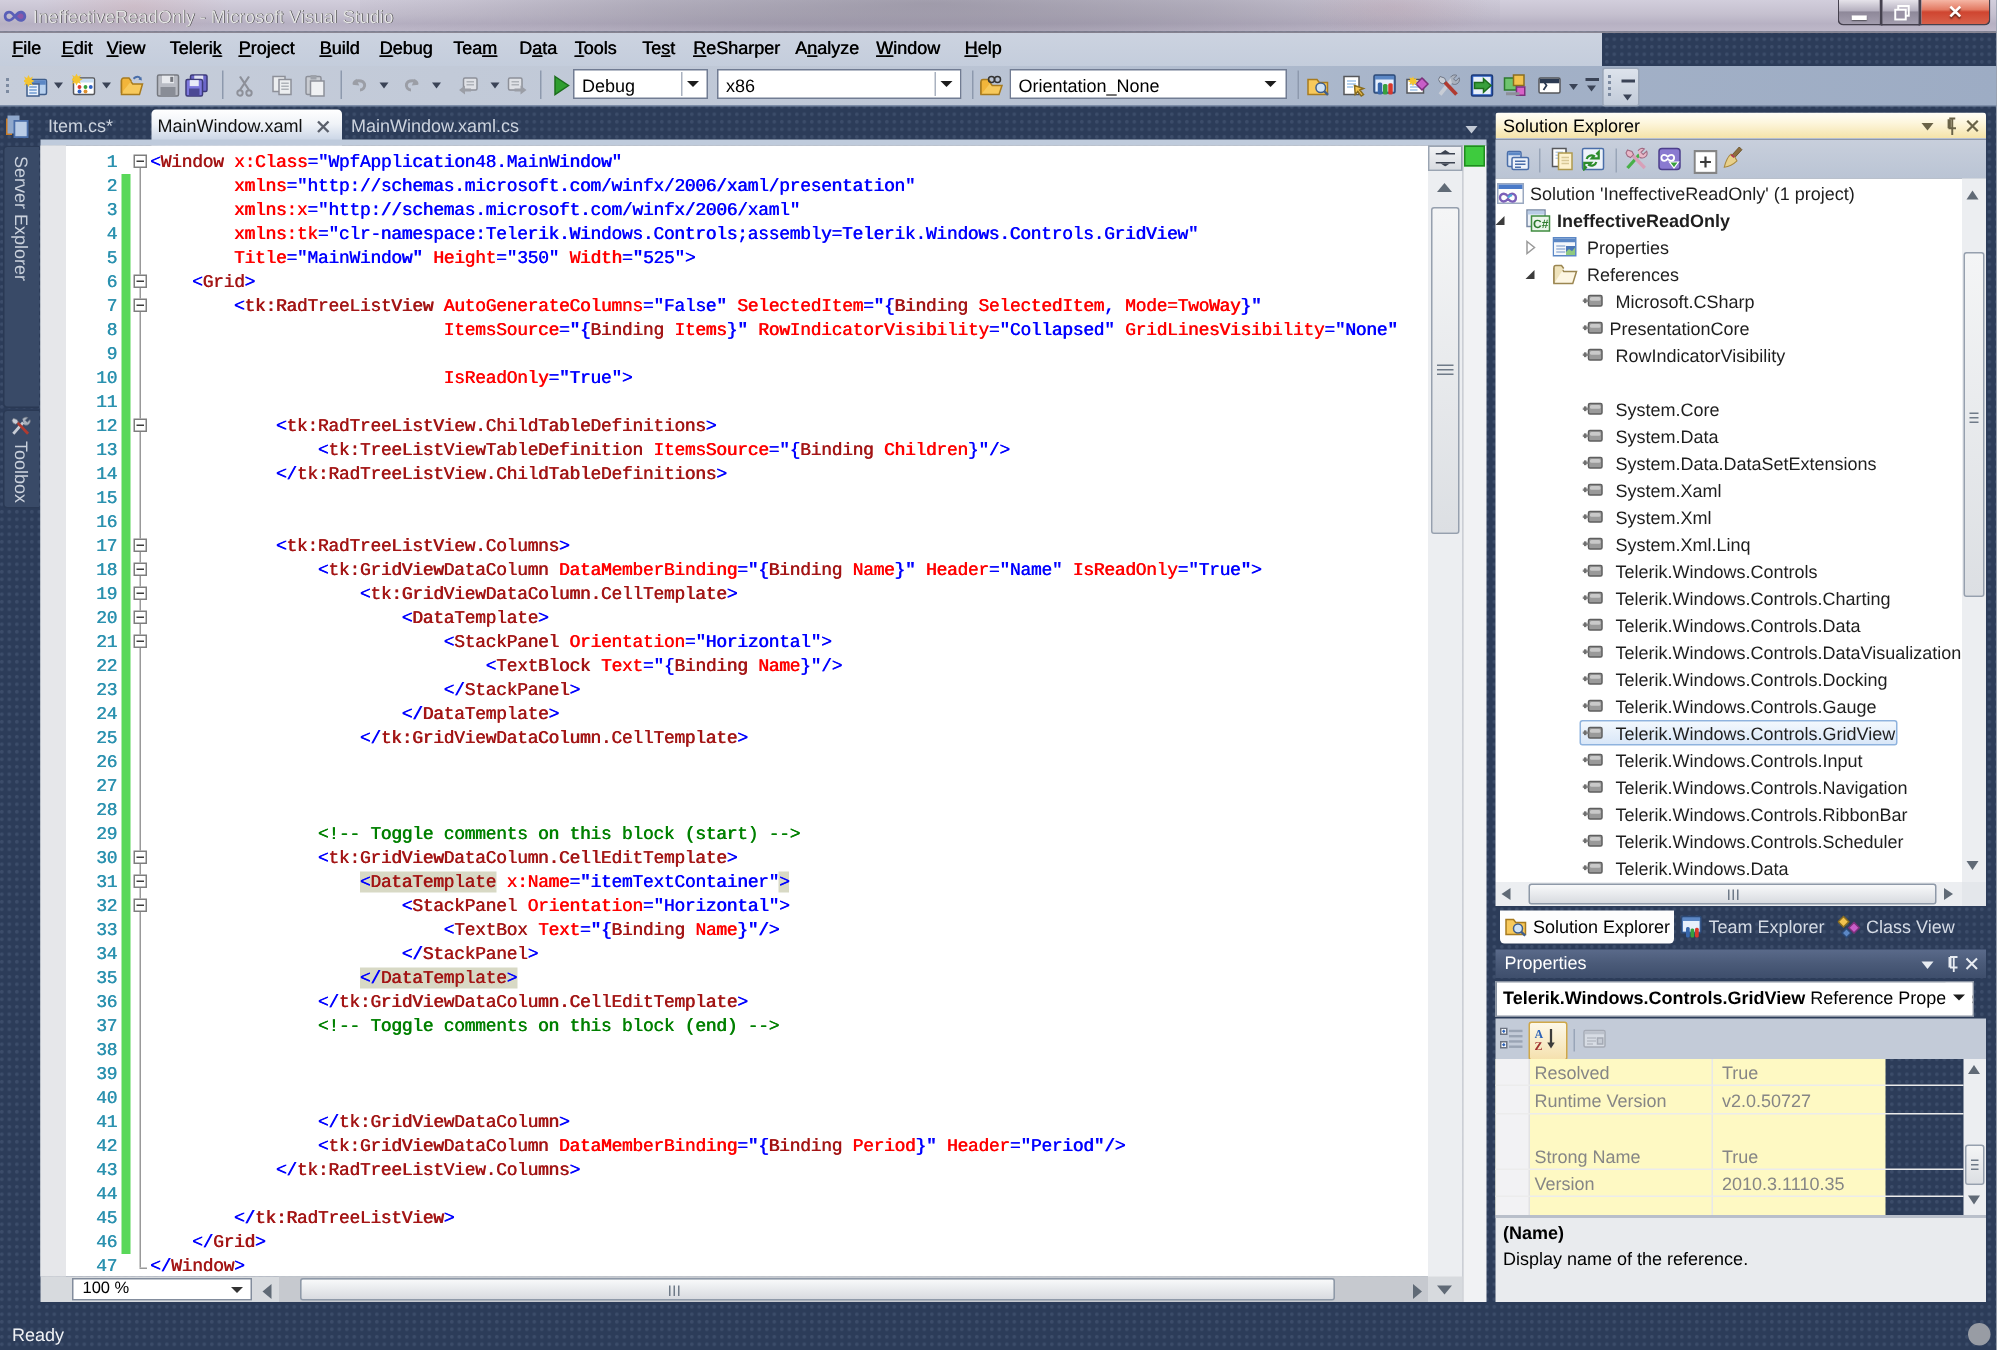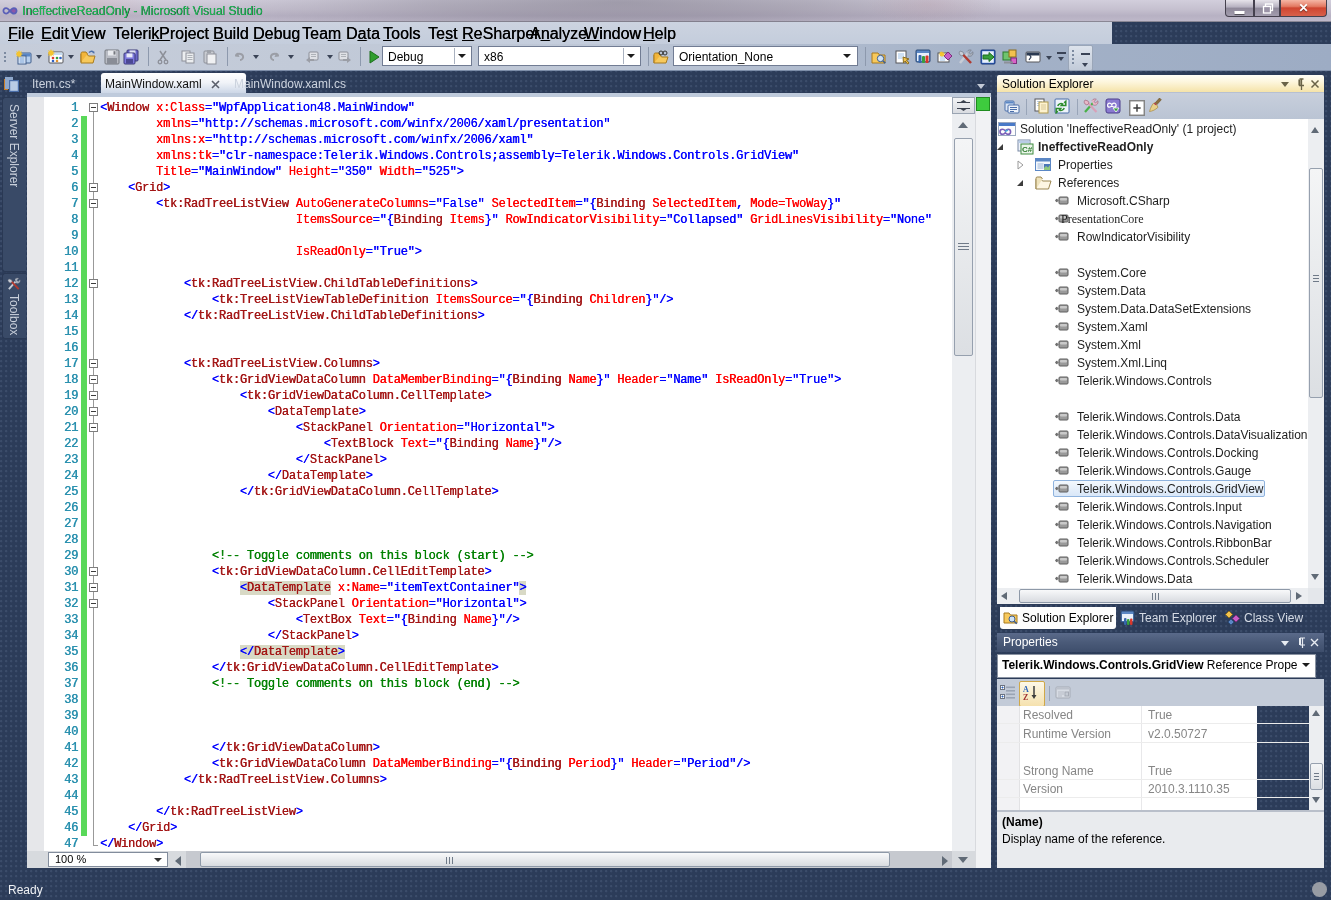--- a/index.html
+++ b/index.html
@@ -6,43 +6,43 @@
  font-family:"Liberation Sans",sans-serif;
  background-color:#2c3c59;
  background-image:radial-gradient(circle at 1.2px 1.2px, rgba(150,170,200,.15) 0.9px, transparent 1.5px);
  background-size:5px 5px;background-position:0 0;}
 .abs{position:absolute;}
 
 #titlebar{left:0;top:0;width:1331px;height:22px;
  background:linear-gradient(180deg,#d2cedc 0%,#c5c0cf 45%,#b7b1c3 75%,#beb8c9 100%);border-bottom:1px solid #8a8794;box-sizing:border-box;}
 #titlesmudge{left:240px;top:0;width:760px;height:22px;background:radial-gradient(55% 160% at 50% 10%,rgba(88,84,100,.40) 0%,rgba(98,94,110,.28) 45%,rgba(110,105,122,.12) 75%,rgba(120,116,130,0) 100%);}
 
-#titletext{left:22px;top:4px;font-size:12px;color:#22c55e;text-shadow:0.3px 0 0 #121212;}
+#titletext{left:22px;top:4px;font-size:12px;color:#e5e5e5;text-shadow:0.3px 0 0 #121212;}
 
 .winbtn{top:0;height:17px;border:1px solid #45414e;border-top:none;box-sizing:border-box;}
 #btnmin{left:1225px;width:29px;border-radius:0 0 0 4px;background:linear-gradient(180deg,#e6e3ea 0%,#b5b0bf 45%,#8e8899 50%,#a39dae 100%);}
 #btnmax{left:1254px;width:26px;background:linear-gradient(180deg,#e6e3ea 0%,#b5b0bf 45%,#8e8899 50%,#a39dae 100%);}
 #btncls{left:1280px;width:47px;border-radius:0 0 4px 0;background:linear-gradient(180deg,#f5b6a5 0%,#e37a63 40%,#cf4530 50%,#d8604a 100%);}
 .glyph{position:absolute;color:#fff;font-size:10px;text-align:center;width:100%;text-shadow:0 1px 1px rgba(0,0,0,.5);}
 
-#menubar{left:0;top:22px;width:1068px;height:22px;background:linear-gradient(180deg,#ccd3e0,#c4cddc);color:#000;font-size:16px;text-shadow:0.3px 0 0 #000;padding-left:44px;}
+#menubar{left:0;top:22px;width:1068px;height:22px;background:linear-gradient(180deg,#ccd3e0,#c4cddc);color:#000;font-size:12px;text-shadow:0.3px 0 0 #000;}
 #menubar span{position:absolute;top:3px;}
 
 #toolbar{left:0;top:44px;width:1331px;height:27px;
  background:linear-gradient(90deg,#c6cdda 0%,#bec7d6 45%,#a3b1c7 75%,#9dacc4 100%);
  border-bottom:1px solid #7d8da8;box-sizing:border-box;}
 .tsep{position:absolute;top:3px;width:1px;height:19px;background:#8d99ad;}
 .combo{position:absolute;top:2px;height:20px;background:#fff;border:1px solid #717c93;box-sizing:border-box;font-size:12px;color:#000;}
 .combo .ct{position:absolute;left:5px;top:3px;}
 .cbarrow{position:absolute;top:7px;width:0;height:0;border-left:4px solid transparent;border-right:4px solid transparent;border-top:4px solid #1c1c1c;}
 .ddarr{position:absolute;width:0;height:0;border-left:3.5px solid transparent;border-right:3.5px solid transparent;border-top:4px solid #3a4356;top:11px;}
 .ticon{position:absolute;top:5px;width:16px;height:16px;}
 
 #tabrow{left:0;top:71px;width:1331px;height:25px;}
-#activetab{position:absolute;left:101px;top:2px;width:145px;height:24px;background:linear-gradient(180deg,#ffffff 0%,#f0f3f8 40%,#d3dcea 75%,#c0cde1 100%);border-radius:3px 3px 0 0;color:#101010;font-size:12px;text-align:center;}
+#activetab{position:absolute;left:101px;top:2px;width:127px;height:24px;background:linear-gradient(180deg,#ffffff 0%,#f0f3f8 40%,#d3dcea 75%,#c0cde1 100%);border-radius:3px 3px 0 0;color:#101010;font-size:12px;text-align:center;}
 .itab{position:absolute;top:6px;font-size:12px;color:#ccd3de;}
 
 #edtopline{left:27px;top:93px;width:964px;height:4px;background:#bfcbdc;}
 #editor{left:27px;top:97px;width:925px;height:754px;background:#ffffff;}
 #indmargin{left:27px;top:97px;width:17px;height:754px;background:#e6e7ea;}
 #greenbar{left:81px;top:116px;width:6px;height:720px;background:#59d859;}
 #foldline{left:93px;top:112px;width:1px;height:733px;background:#999;}
 #foldtick{left:93px;top:845px;width:5px;height:1px;background:#999;}
 pre{margin:0;font-family:"Liberation Mono",monospace;font-size:12px;line-height:16px;letter-spacing:-0.213px;text-shadow:0.4px 0 0 currentColor;}
 #code{left:100px;top:100px;}
@@ -70,21 +70,21 @@
 #setoolbar{position:absolute;left:0;top:18px;width:327px;height:26px;background:linear-gradient(180deg,#c8cfdc,#bac4d4);}
 #setree{position:absolute;left:0;top:44px;width:327px;height:469px;background:#fff;font-size:12px;color:#1e1e1e;}
 .trow{position:absolute;height:18px;line-height:18px;white-space:nowrap;}
 #sehscroll{position:absolute;left:0;top:513px;width:327px;height:16px;}
 #setabs{position:absolute;left:0;top:532px;width:327px;height:23px;font-size:12px;}
 #seactivetab{position:absolute;left:3px;top:0;width:116px;height:22px;background:#fdfdfd;border-radius:0 0 3px 3px;color:#000;}
 #props{left:997px;top:633px;width:327px;height:237px;}
 #prhead{position:absolute;left:0;top:0;width:327px;height:19px;background:linear-gradient(180deg,#5a6a8a 0%,#4a5a78 50%,#3e4e6c 100%);color:#fff;font-size:12px;}
 #prcombo{position:absolute;left:0;top:21px;width:319px;height:24px;background:#fff;border:1px solid #8a93a2;box-sizing:border-box;font-size:12px;color:#000;overflow:hidden;white-space:nowrap;}
 #prtoolbar{position:absolute;left:0;top:46px;width:327px;height:27px;background:#c3cbd8;}
-#prgrid{position:absolute;left:0;top:73px;width:260px;height:104px;background:#ffffff;font-size:12px;}
+#prgrid{position:absolute;left:0;top:73px;width:260px;height:104px;background:#fef9c3;font-size:12px;}
 .prow{position:absolute;left:0;width:312px;height:18px;line-height:18px;border-bottom:1px solid #ececec;box-sizing:border-box;}
 .prow .pl{position:absolute;left:26px;top:0;color:#868686;}
 .prow .pv{position:absolute;left:151px;top:0;color:#868686;}
 #prvs{position:absolute;left:312px;top:73px;width:15px;height:104px;background:#eceef1;}
 #prdesc{position:absolute;left:0;top:177px;width:327px;height:58px;background:#e9ebee;border-top:2px solid #b9bfca;box-sizing:border-box;font-size:12px;color:#000;}
 
 .vtab{position:absolute;left:2px;width:24px;background:#394a67;border:1px solid #2a3954;border-right:none;border-radius:3px 0 0 3px;box-sizing:border-box;}
 .vtab .vt{position:absolute;left:4px;writing-mode:vertical-lr;color:#c9d0db;font-size:12px;white-space:nowrap;}
 
 #status{left:0;top:868px;width:1331px;height:32px;}
@@ -623,21 +623,21 @@
       </div>
 <div class="trow" style="left:0;top:91px;width:324px;">
         <span style="position:absolute;left:58px;top:0;width:14px;height:18px;">
           <svg width="14" height="10" viewBox="0 0 14 10" style="position:absolute;left:0;top:4px;">
             <rect x="4" y="1" width="9" height="7" rx="1" fill="#9a9a9a" stroke="#5f5f5f"></rect>
             <rect x="5" y="2" width="7" height="2.5" rx="1" fill="#c9c9c9"></rect>
             <rect x="0" y="3.7" width="4" height="1.6" fill="#8a8a8a"></rect>
             <rect x="1" y="2.9" width="1.6" height="3.2" fill="#6f6f6f"></rect>
           </svg>
         </span>
-        <span style="position:absolute;left:64px;font-family:Liberation Serif, serif;">PresentationCore</span>
+        <span style="position:absolute;left:76px;">PresentationCore</span>
       </div>
 <div class="trow" style="left:0;top:109px;width:324px;">
         <span style="position:absolute;left:58px;top:0;width:14px;height:18px;">
           <svg width="14" height="10" viewBox="0 0 14 10" style="position:absolute;left:0;top:4px;">
             <rect x="4" y="1" width="9" height="7" rx="1" fill="#9a9a9a" stroke="#5f5f5f"></rect>
             <rect x="5" y="2" width="7" height="2.5" rx="1" fill="#c9c9c9"></rect>
             <rect x="0" y="3.7" width="4" height="1.6" fill="#8a8a8a"></rect>
             <rect x="1" y="2.9" width="1.6" height="3.2" fill="#6f6f6f"></rect>
           </svg>
         </span>
@@ -712,20 +712,31 @@
 <div class="trow" style="left:0;top:253px;width:324px;">
         <span style="position:absolute;left:58px;top:0;width:14px;height:18px;">
           <svg width="14" height="10" viewBox="0 0 14 10" style="position:absolute;left:0;top:4px;">
             <rect x="4" y="1" width="9" height="7" rx="1" fill="#9a9a9a" stroke="#5f5f5f"></rect>
             <rect x="5" y="2" width="7" height="2.5" rx="1" fill="#c9c9c9"></rect>
             <rect x="0" y="3.7" width="4" height="1.6" fill="#8a8a8a"></rect>
             <rect x="1" y="2.9" width="1.6" height="3.2" fill="#6f6f6f"></rect>
           </svg>
         </span>
         <span style="position:absolute;left:80px;">Telerik.Windows.Controls</span>
+      </div>
+<div class="trow" style="left:0;top:271px;width:324px;">
+        <span style="position:absolute;left:58px;top:0;width:14px;height:18px;">
+          <svg width="14" height="10" viewBox="0 0 14 10" style="position:absolute;left:0;top:4px;">
+            <rect x="4" y="1" width="9" height="7" rx="1" fill="#9a9a9a" stroke="#5f5f5f"></rect>
+            <rect x="5" y="2" width="7" height="2.5" rx="1" fill="#c9c9c9"></rect>
+            <rect x="0" y="3.7" width="4" height="1.6" fill="#8a8a8a"></rect>
+            <rect x="1" y="2.9" width="1.6" height="3.2" fill="#6f6f6f"></rect>
+          </svg>
+        </span>
+        <span style="position:absolute;left:80px;">Telerik.Windows.Controls.Charting</span>
       </div>
 <div class="trow" style="left:0;top:289px;width:324px;">
         <span style="position:absolute;left:58px;top:0;width:14px;height:18px;">
           <svg width="14" height="10" viewBox="0 0 14 10" style="position:absolute;left:0;top:4px;">
             <rect x="4" y="1" width="9" height="7" rx="1" fill="#9a9a9a" stroke="#5f5f5f"></rect>
             <rect x="5" y="2" width="7" height="2.5" rx="1" fill="#c9c9c9"></rect>
             <rect x="0" y="3.7" width="4" height="1.6" fill="#8a8a8a"></rect>
             <rect x="1" y="2.9" width="1.6" height="3.2" fill="#6f6f6f"></rect>
           </svg>
         </span>

